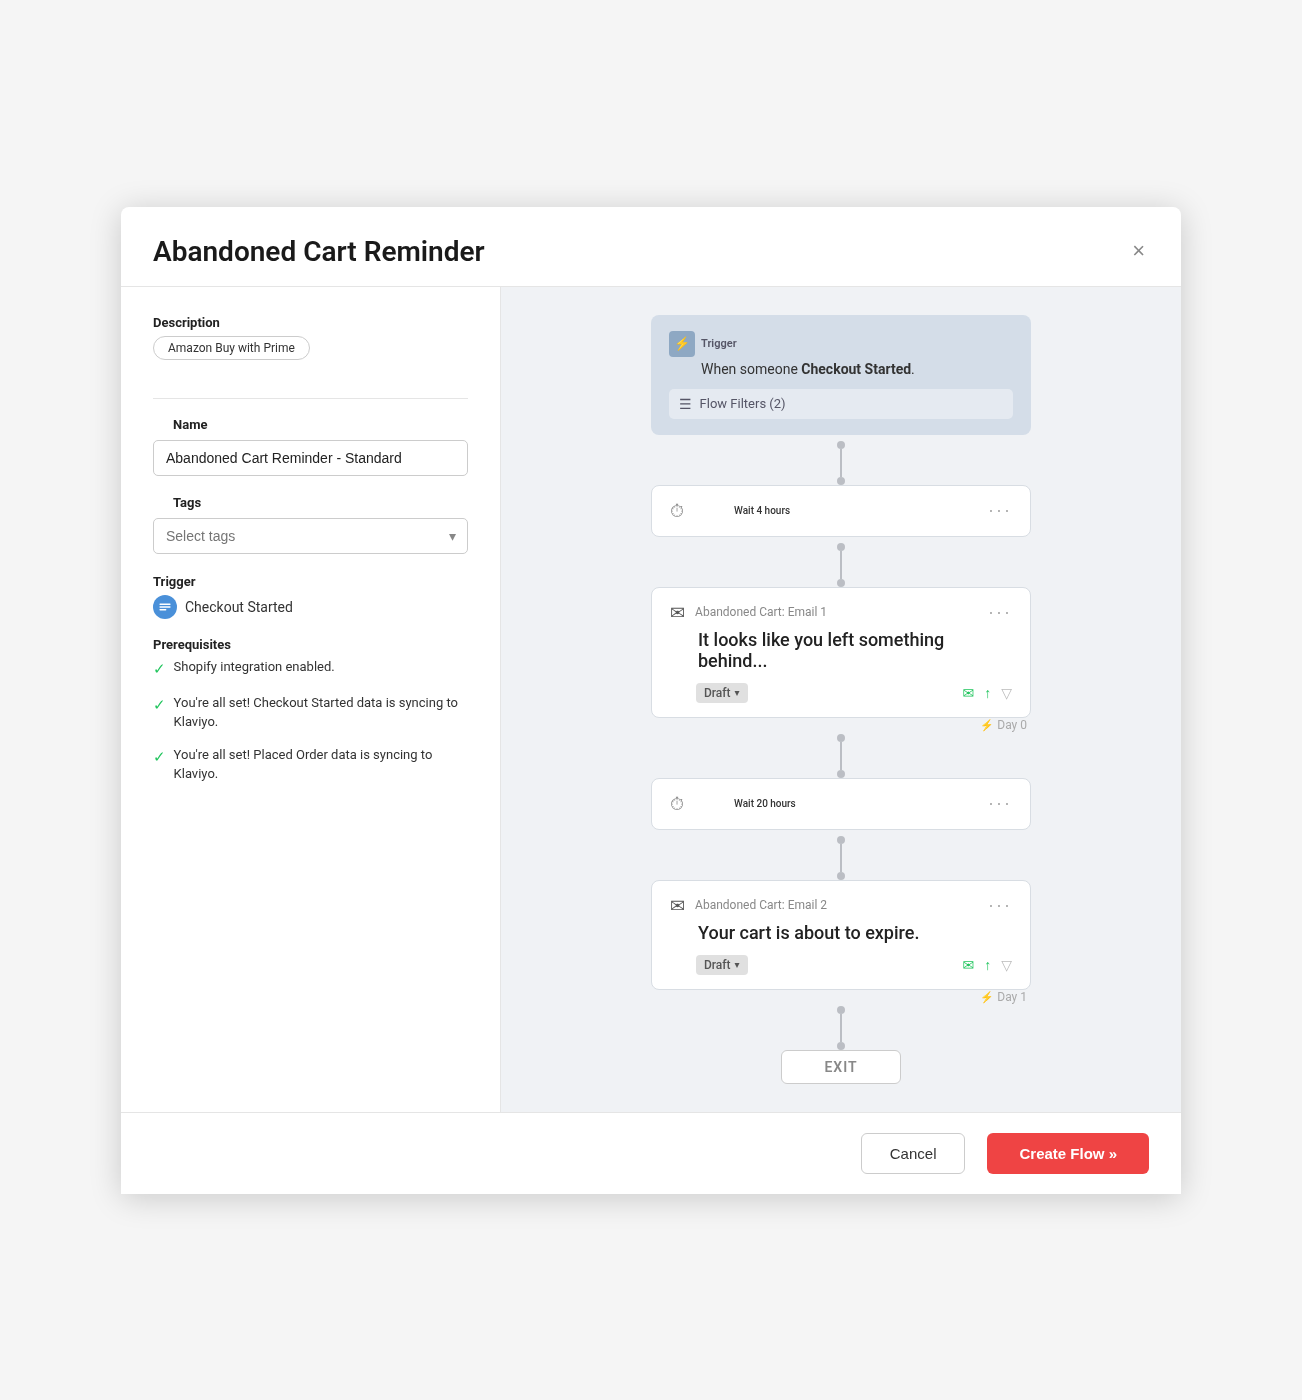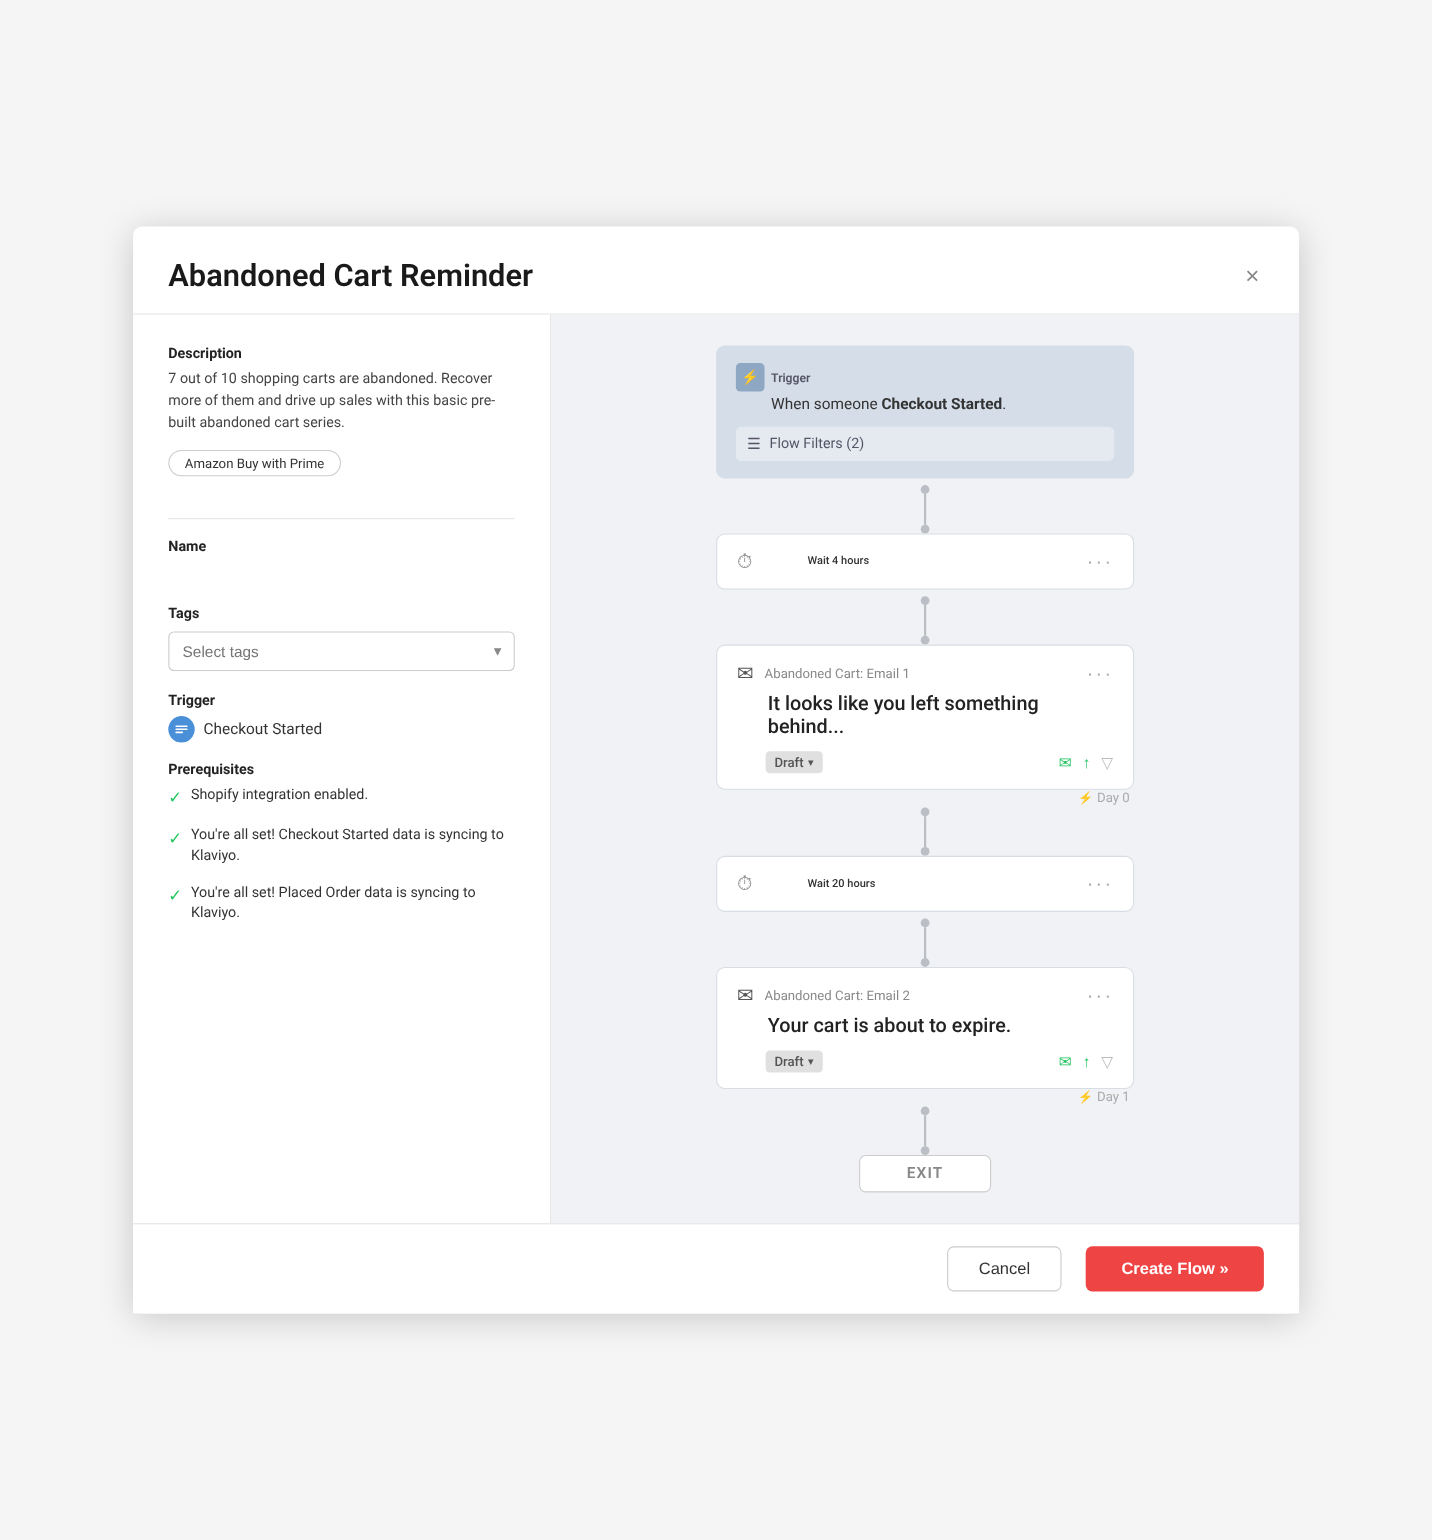--- a/index.html
+++ b/index.html
@@ -78,20 +78,21 @@
     .divider {
       border: none;
       border-top: 1px solid #e5e5e5;
       margin: 18px 0;
     }
     .field-label {
       font-size: 13px;
       font-weight: 700;
       color: #222;
       margin-bottom: 8px;
+      margin-left: 20px;
     }
     .name-input {
       width: 100%;
       padding: 9px 12px;
       border: 1px solid #ccc;
       border-radius: 5px;
       font-size: 14px;
       color: #222;
       outline: none;
     }
@@ -394,26 +395,26 @@
 
   <div class="modal-header">
     <h1 class="modal-title">Abandoned Cart Reminder</h1>
     <button class="close-btn">×</button>
   </div>
 
   <div class="modal-body">
 
     <div class="left-panel">
       <div class="section-label">Description</div>
-      <p class="description-text">7 out of 10 shopping carts are abandoned. Recover more of them and drive up sales with this basic pre-built abandoned cart series.</p>
       <span class="tag-pill">Amazon Buy with Prime</span>
 
       <hr class="divider">
 
       <div class="field-label">Name</div>
+      <input class="name-input" type="text" value="Abandoned Cart Reminder - Standard" placeholder="Abandoned Cart Reminder - Standard" style="">
 
       <br><br>
 
       <div class="field-label">Tags</div>
       <div class="tags-select-wrapper">
         <input class="tags-select-input" type="text" readonly="" placeholder="Select tags" style="">
         <span></span>
       </div>
 
       <div class="section-label">Trigger</div>

